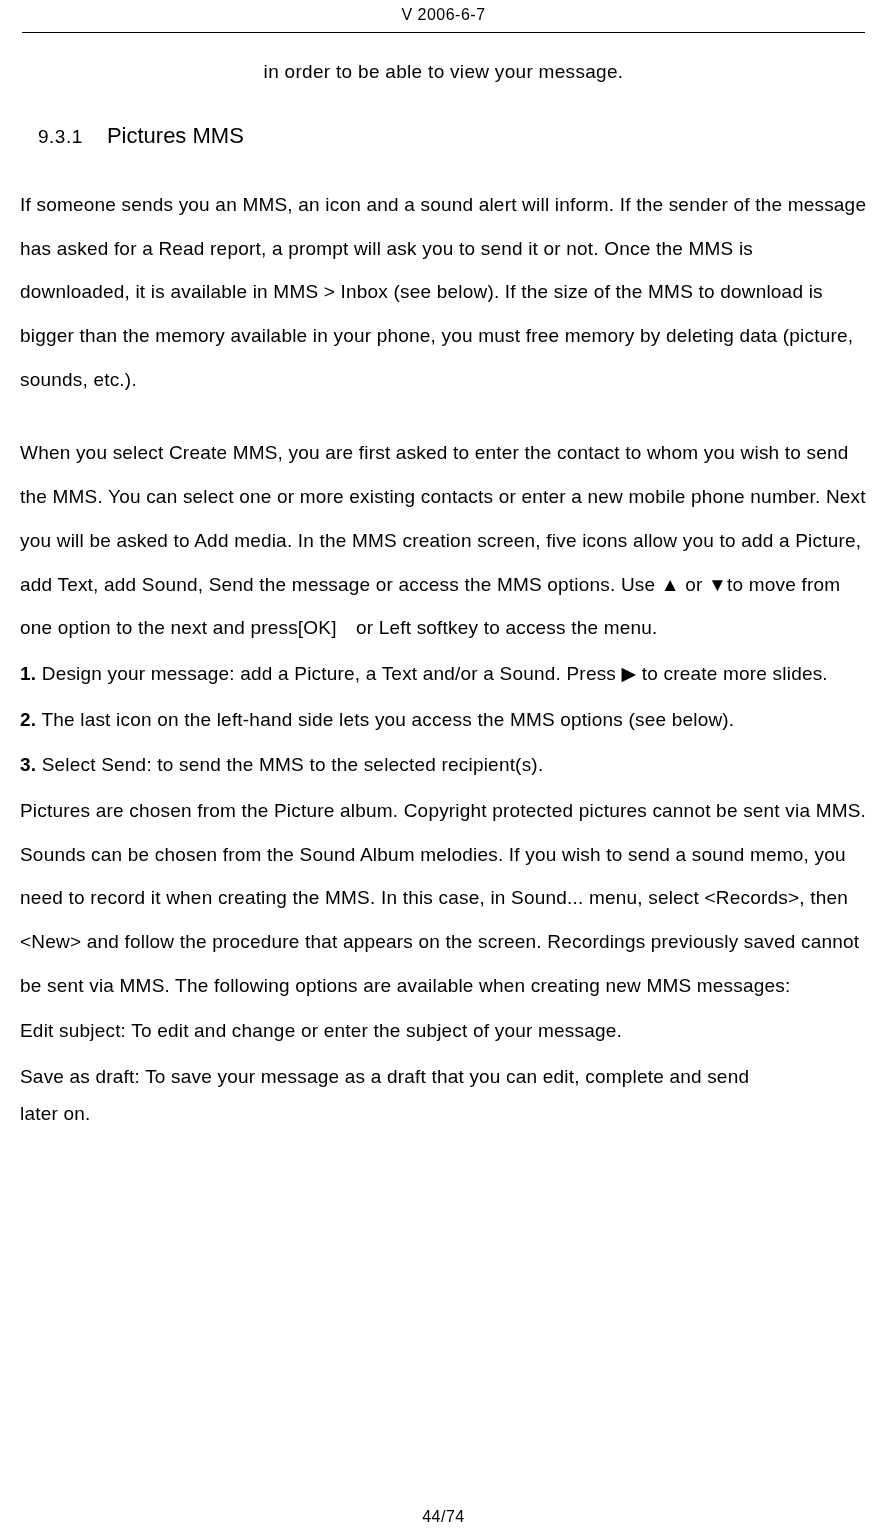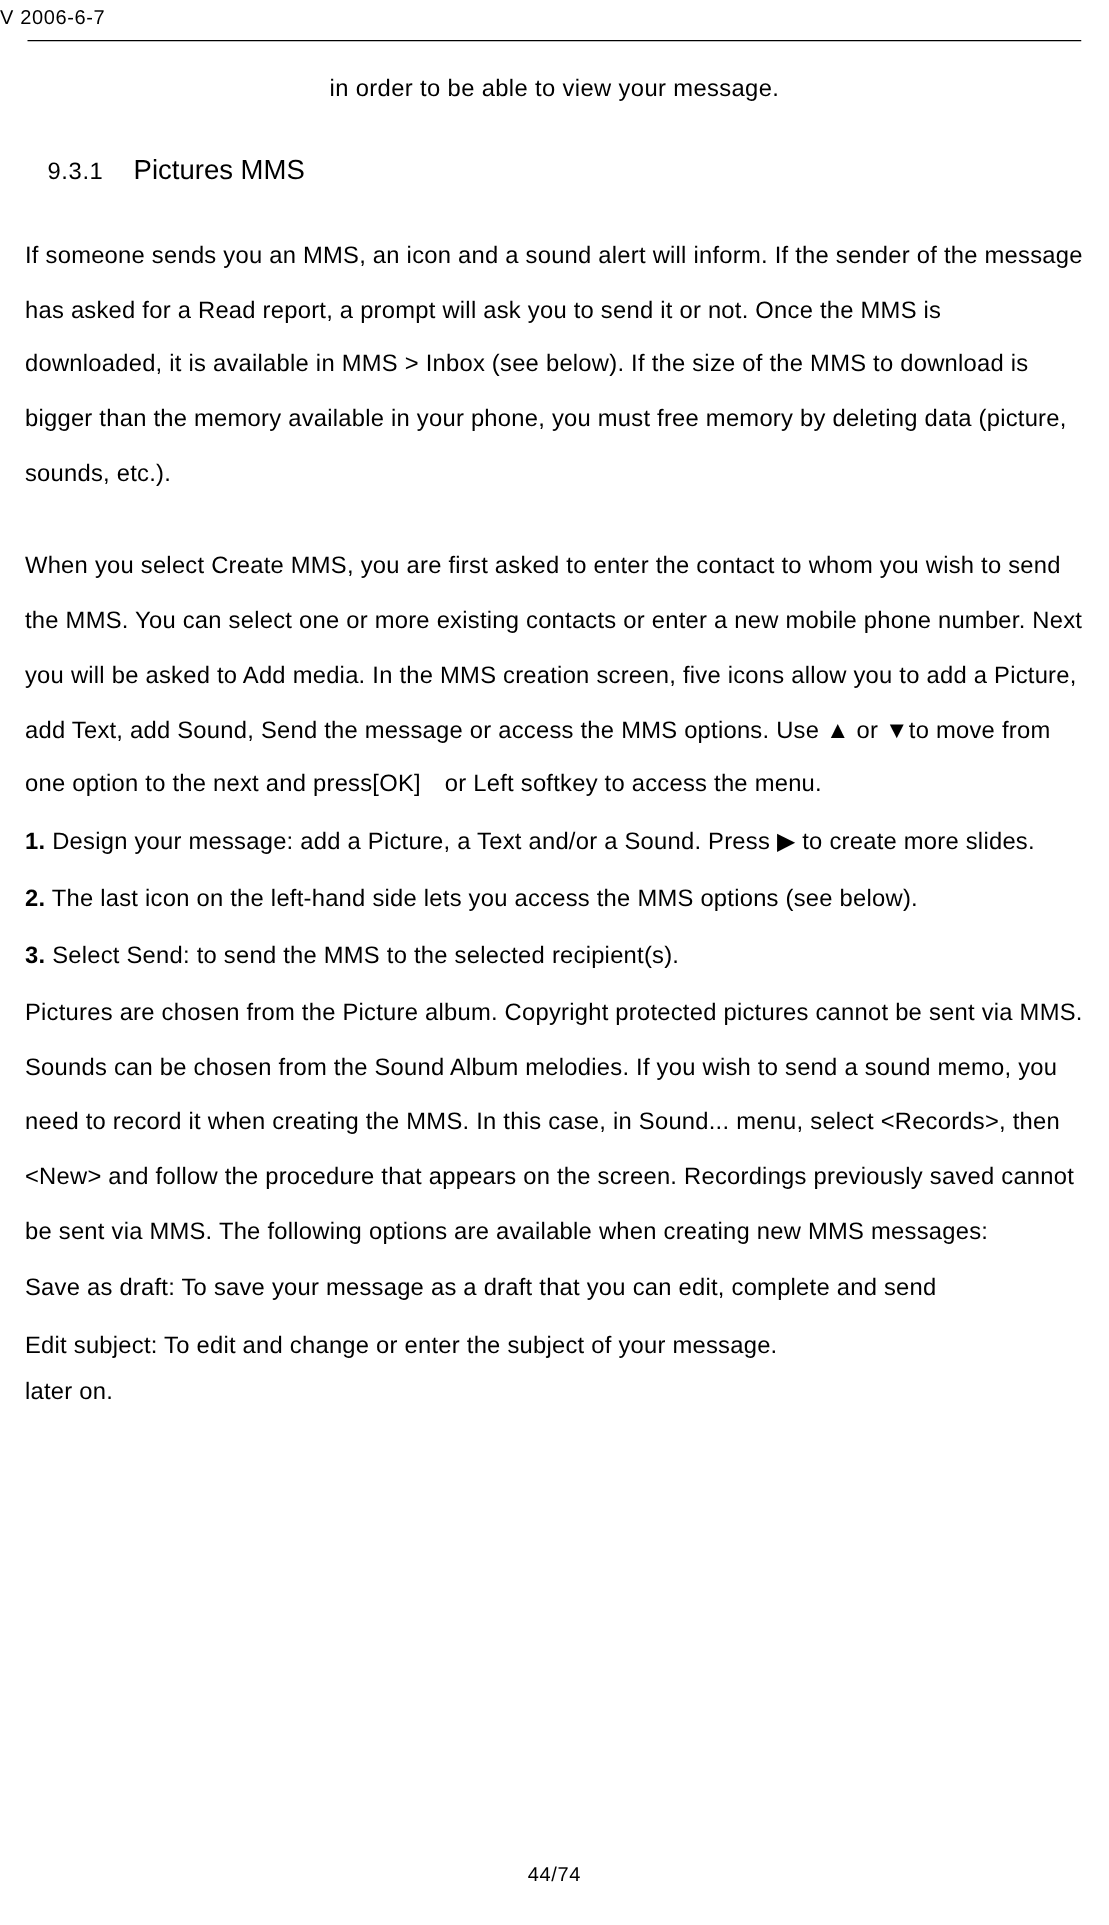--- a/index.html
+++ b/index.html
@@ -9,20 +9,21 @@
     }
     body {
       font-family: Arial, Helvetica, sans-serif;
       background: #ffffff;
       width: 887px;
       height: 1540px;
       position: relative;
       color: #000000;
     }
     .page-header {
+      text-align: center;
       font-size: 16px;
       padding-top: 6px;
       padding-bottom: 8px;
       letter-spacing: 0.5px;
     }
     .header-rule {
       border: none;
       border-top: 1px solid #000000;
       margin: 0 22px;
     }
@@ -68,21 +69,21 @@
     .continuation {
       font-size: 19px;
       letter-spacing: 0.2px;
       margin-top: 4px;
     }
     .bold-num {
       font-weight: bold;
     }
     .page-footer {
       position: absolute;
-      bottom: 30px;
+      bottom: 14px;
       left: 0;
       right: 0;
       text-align: center;
       font-size: 16px;
       letter-spacing: 0.5px;
       margin-top: 41px;
     }
   </style>
 </head>
 <body>
@@ -113,23 +114,23 @@
   <div class="body-b">
     <span class="bold-num">2.</span><span> The last icon on the left-hand side lets you access the MMS options (see below).</span>
   </div>
 
   <div class="body-b">
     <span class="bold-num">3.</span><span> Select Send: to send the MMS to the selected recipient(s).</span>
   </div>
 
   <div class="body-b">Pictures are chosen from the Picture album. Copyright protected pictures cannot be sent via MMS. Sounds can be chosen from the Sound Album melodies. If you wish to send a sound memo, you need to record it when creating the MMS. In this case, in Sound... menu, select &lt;Records&gt;, then &lt;New&gt; and follow the procedure that appears on the screen. Recordings previously saved cannot be sent via MMS. The following options are available when creating new MMS messages:</div>
 
+  <div class="body-b">Edit subject: To edit and change or enter the subject of your message.</div>
+
   <div class="body-b">Save as draft: To save your message as a draft that you can edit, complete and send</div>
-
-  <div class="body-b">Edit subject: To edit and change or enter the subject of your message.</div>
 
   <div class="continuation">later on.</div>
 
 </div>
 
 <div class="page-footer">
   <span>44/74</span>
 </div>
 
 </body></html>

